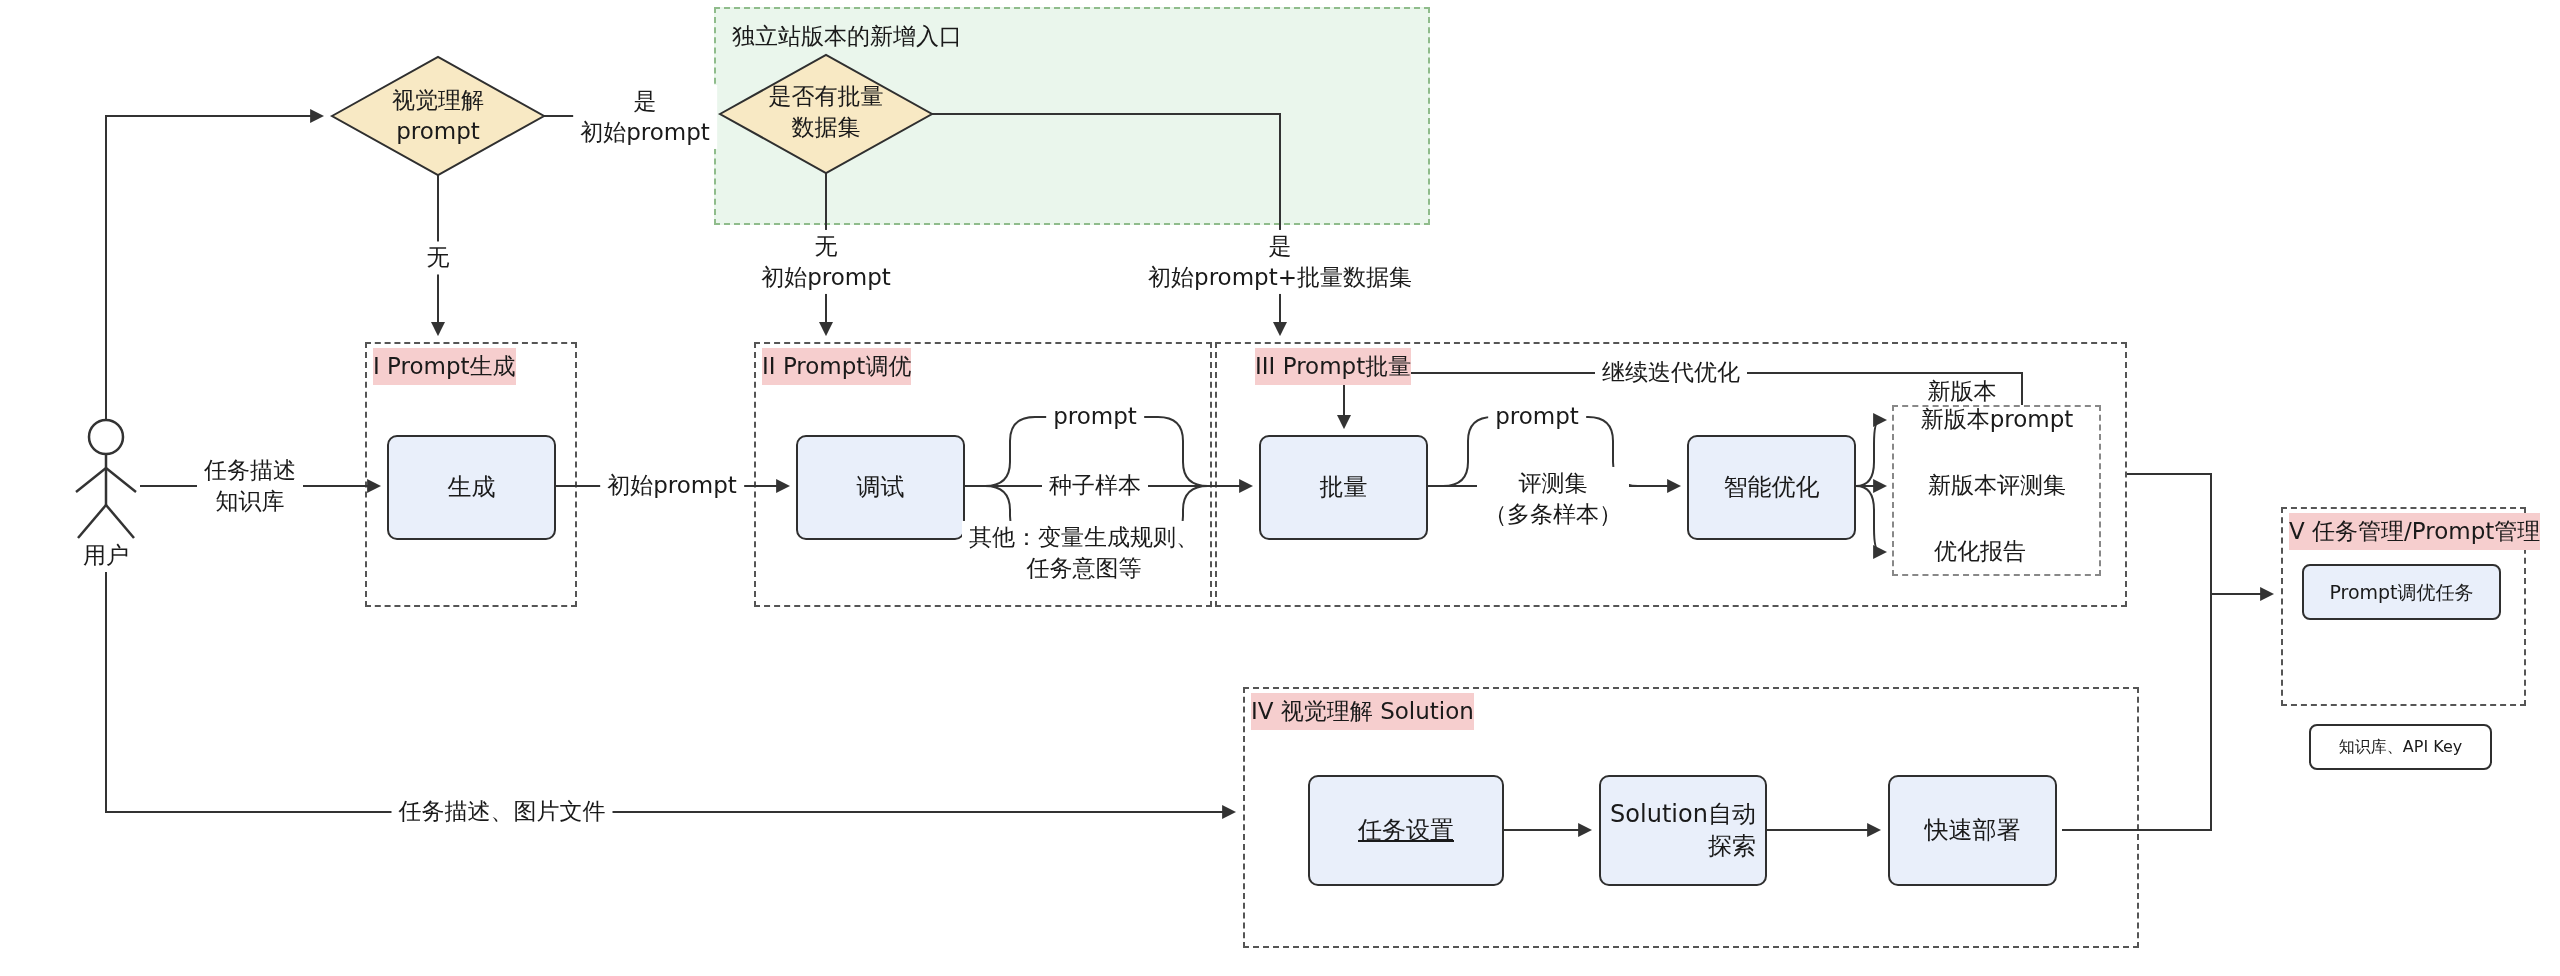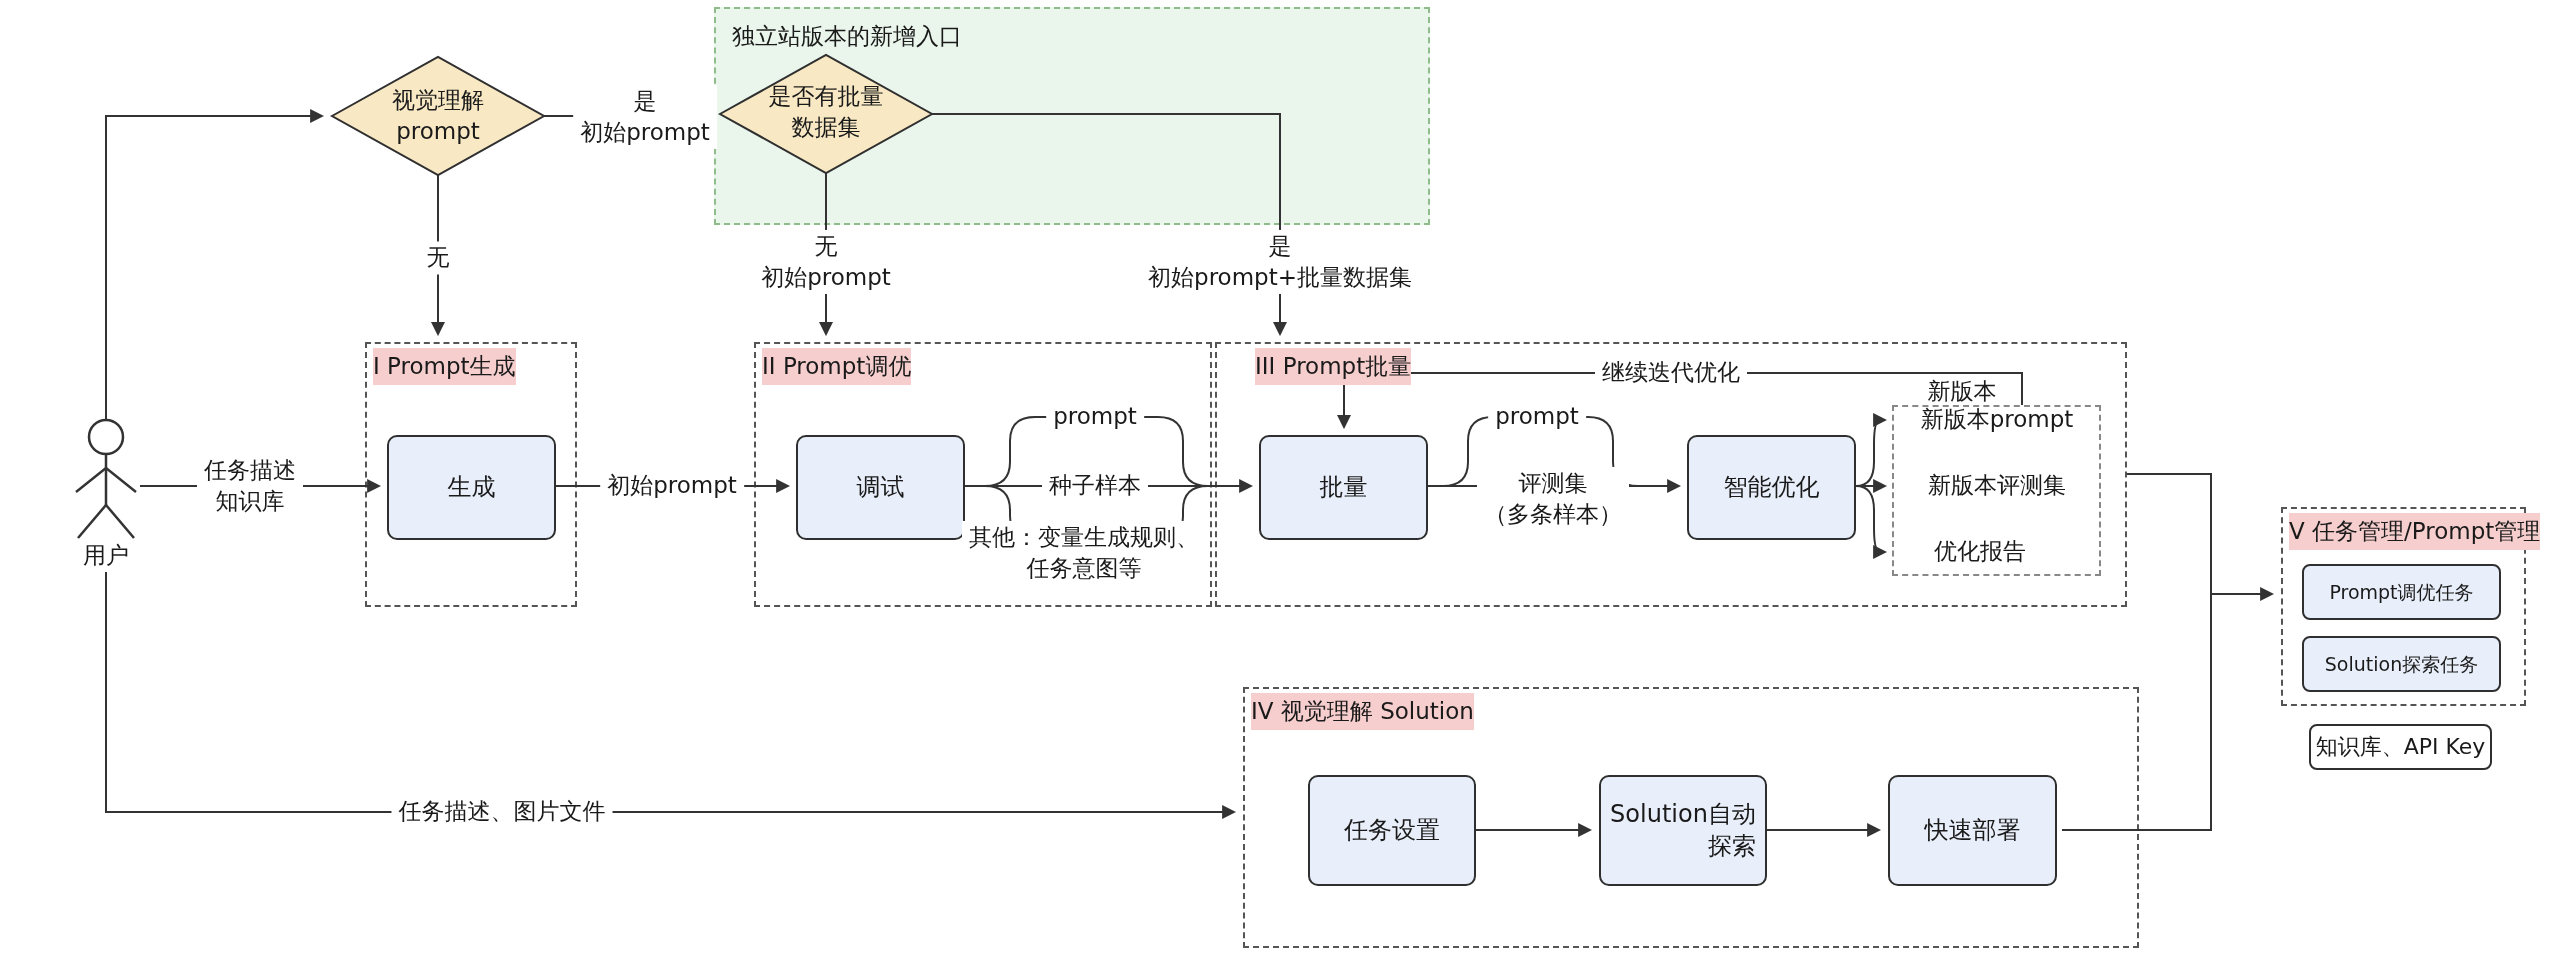--- a/index.html
+++ b/index.html
@@ -29,21 +29,21 @@
   .diamond{fill:var(--diamond-fill,#f8e9c4);stroke:var(--node-border,#333);stroke-width:2;}
   .node{
     position:absolute;z-index:3;box-sizing:border-box;
     background:var(--node-fill,#e9effa);
     border:2px solid var(--node-border,#333);
     border-radius:10px;
     display:flex;align-items:center;justify-content:center;
     text-align:right;font-size:24px;line-height:1.3;white-space:pre-line;
   }
   .node.small{font-size:19px;border-radius:8px;}
-  .node.white{background:#ffffff;border-radius:8px;font-size:22px;}
+  .node.white{background:#ffffff;border-radius:8px;font-size:16px;}
   .label{
     position:absolute;z-index:4;transform:translate(-50%,-50%);
     text-align:center;font-size:23px;line-height:1.35;white-space:pre-line;
   }
   .label.bg{background:#ffffff;padding:1px 7px;}
   .container-title{
     position:absolute;z-index:4;
     background:var(--title-bg,#f6cece);
     padding:3px 0;font-size:23px;white-space:nowrap;
   }
@@ -119,26 +119,25 @@
   <div class="container-title" style="left:373px;top:348px;">I Prompt生成</div>
   <div class="container-title" style="left:762px;top:348px;">II Prompt调优</div>
   <div class="container-title" style="left:1223px;top:348px;margin-left:32px;">III Prompt批量</div>
   <div class="container-title" style="left:1251px;top:693px;">IV 视觉理解 Solution</div>
   <div class="container-title" style="left:2289px;top:513px;">V 任务管理/Prompt管理</div>
 
   <div class="node" style="left:387px;top:435px;width:169px;height:105px;">生成</div>
   <div class="node" style="left:796px;top:435px;width:169px;height:105px;">调试</div>
   <div class="node" style="left:1259px;top:435px;width:169px;height:105px;">批量</div>
   <div class="node" style="left:1687px;top:435px;width:169px;height:105px;">智能优化</div>
-  <div class="node" style="left:1308px;top:775px;width:168px;height:111px;">任务设置</div>
+  <div class="node" style="left:1308px;top:775px;width:196px;height:111px;text-decoration:underline;">任务设置</div>
   <div class="node" style="left:1888px;top:775px;width:169px;height:111px;">快速部署</div>
   <div class="node" style="left:1599px;top:775px;width:168px;height:111px;">Solution自动
 探索</div>
   <div class="node small" style="left:2302px;top:564px;width:199px;height:56px;">Prompt调优任务</div>
-  <div class="node small" style="left:2302px;top:636px;width:199px;height:56px;">Solution探索任务</div>
   <div class="node white" style="left:2309px;top:724px;width:183px;height:46px;">知识库、API Key</div>
 
   <div class="label" style="left:438px;top:116px;">视觉理解
 prompt</div>
   <div class="label" style="left:826px;top:114px;font-family:Liberation Mono, monospace;">是否有批量
 数据集</div>
 
   <div class="label bg" style="left:645px;top:117px;">是
 初始prompt</div>
   <div class="label bg" style="left:438px;top:258px;">无</div>

